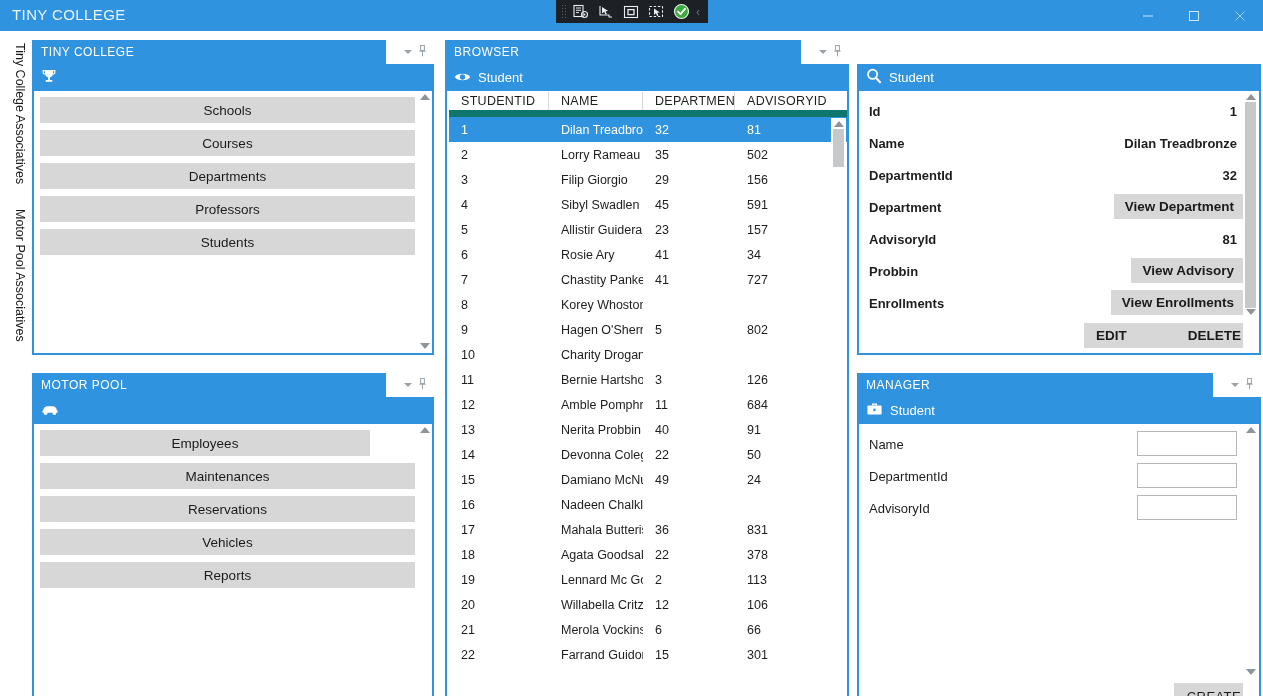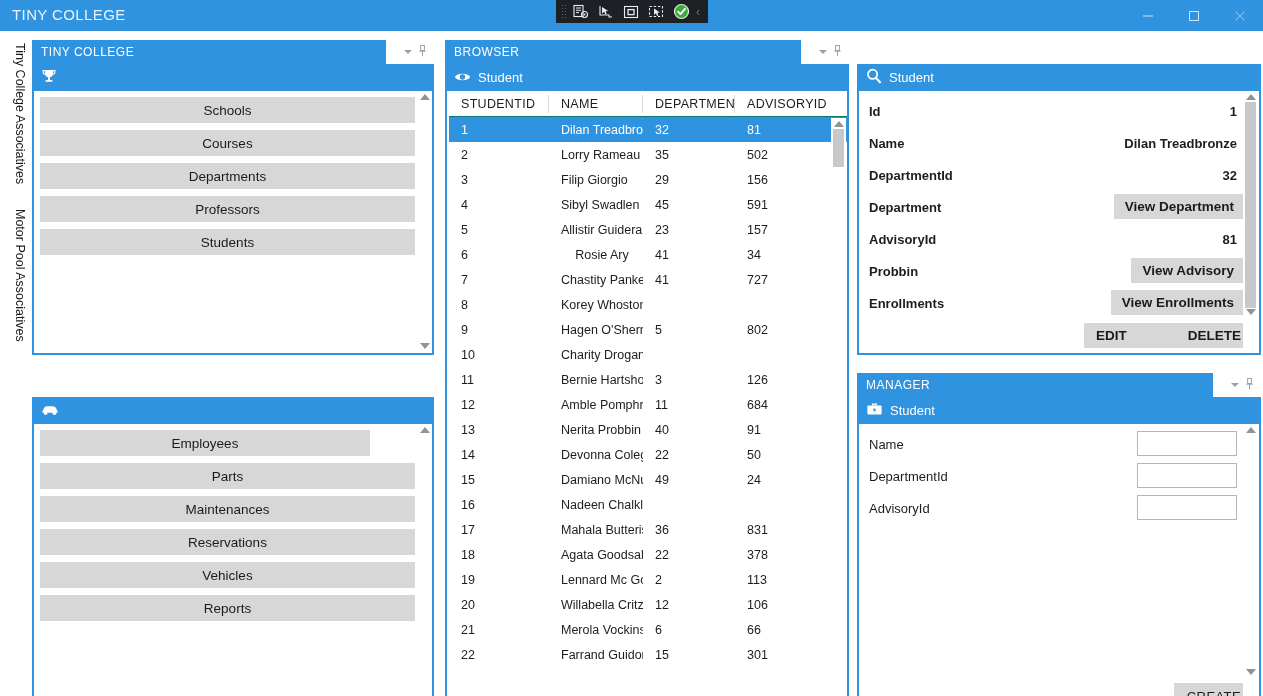--- a/index.html
+++ b/index.html
@@ -132,21 +132,21 @@
     border-top: 6px solid #8d949a;
   }
   .vs-thumb {
     position: absolute; left: 2px; width: 11px; background: #c6c8ca;
   }
 
   
   .tbl { position: absolute; left: 2px; top: 0; width: 100%; }
   .tbl-head {
     display: flex; height: 26px; align-items: center;
-    border-bottom: 1px solid #0f766e; background: #ffffff;
+    border-bottom: 7px solid #0f766e; background: #ffffff;
   }
   .th {
     font-size: 12.5px; color: #1d1d1d; letter-spacing: .3px;
     padding-left: 12px; overflow: hidden; white-space: nowrap;
     border-right: 1px solid #d9d9d9; height: 18px; line-height: 18px;
   }
   .th:last-child { border-right: none; }
   .tbl-row {
     display: flex; height: 25px; align-items: center;
     font-size: 12.5px; color: #1d1d1d;
@@ -306,34 +306,46 @@
               <div class="caret-up"></div>
             </div>
           <div class="vs-arrow down">
               <div class="caret-down"></div>
             </div>
         </div>
       </div>
     </div>
 
     <div class="panel" style="left:32px; top:342px; width:402px; height:343px;">
+      <div class="panel-head" style="width:402px;">
+        <div class="panel-title">MOTOR POOL</div>
+        <div class="panel-tabbtns">
+          <div class="tri-down"></div>
+          <div class="pin-ico">
+            <svg width="9" height="12" viewBox="0 0 9 12">
+                <rect x="2.6" y="0.5" width="3.8" height="5" fill="none" stroke="#9aa2a8" stroke-width="1"></rect>
+                <line x1="4.5" y1="5.6" x2="4.5" y2="11.3" stroke="#9aa2a8" stroke-width="1"></line>
+                <line x1="1.3" y1="6.2" x2="7.7" y2="6.2" stroke="#9aa2a8" stroke-width="1"></line>
+              </svg>
+          </div>
+        </div>
+      </div>
       <div class="panel-sub" style="top:24px; width:402px;">
         <span>
           <svg width="18" height="14" viewBox="0 0 18 14">
             <path d="M2.2 8.6 C2.2 6.4 3.6 4.4 6 4.2 H12 C14.4 4.4 15.8 6.4 15.8 8.6 V9.8 H2.2 Z" fill="#ffffff"></path>
             <rect x="1.2" y="8.6" width="15.6" height="2.2" rx="1.1" fill="#ffffff"></rect>
             <circle cx="4.6" cy="11" r="1.9" fill="#ffffff"></circle>
             <circle cx="13.4" cy="11" r="1.9" fill="#ffffff"></circle>
           </svg>
         </span>
       </div>
       <div class="panel-body" style="left:0; top:51px; width:402px; height:292px;">
         <div class="navlist">
           <div class="navbtn" style="width:330px;">Employees</div>
-          <div class="navbtn" style="width:375px;">Parts</div>
           <div class="navbtn" style="width:375px;">Maintenances</div>
           <div class="navbtn" style="width:375px;">Reservations</div>
           <div class="navbtn" style="width:375px;">Vehicles</div>
           <div class="navbtn" style="width:375px;">Reports</div>
         </div>
         <div class="vscroll" style="right:0; top:0; height:288px;">
           <div class="vs-arrow up">
               <div class="caret-up"></div>
             </div>
 
@@ -398,21 +410,21 @@
                 <div class="td" style="width: 94px;">591</div>
               </div>
               <div class="tbl-row">
                 <div class="td" style="width: 100px;">5</div>
                 <div class="td" style="width: 94px;">Allistir Guidera</div>
                 <div class="td" style="width: 92px;">23</div>
                 <div class="td" style="width: 94px;">157</div>
               </div>
               <div class="tbl-row">
                 <div class="td" style="width: 100px;">6</div>
-                <div class="td" style="width: 94px; text-align: center;">Rosie Ary</div>
+                <div class="td" style="width: 94px;">Rosie Ary</div>
                 <div class="td" style="width: 92px;">41</div>
                 <div class="td" style="width: 94px;">34</div>
               </div>
               <div class="tbl-row">
                 <div class="td" style="width: 100px;">7</div>
                 <div class="td" style="width: 94px;">Chastity Pankett</div>
                 <div class="td" style="width: 92px;">41</div>
                 <div class="td" style="width: 94px;">727</div>
               </div>
               <div class="tbl-row">

